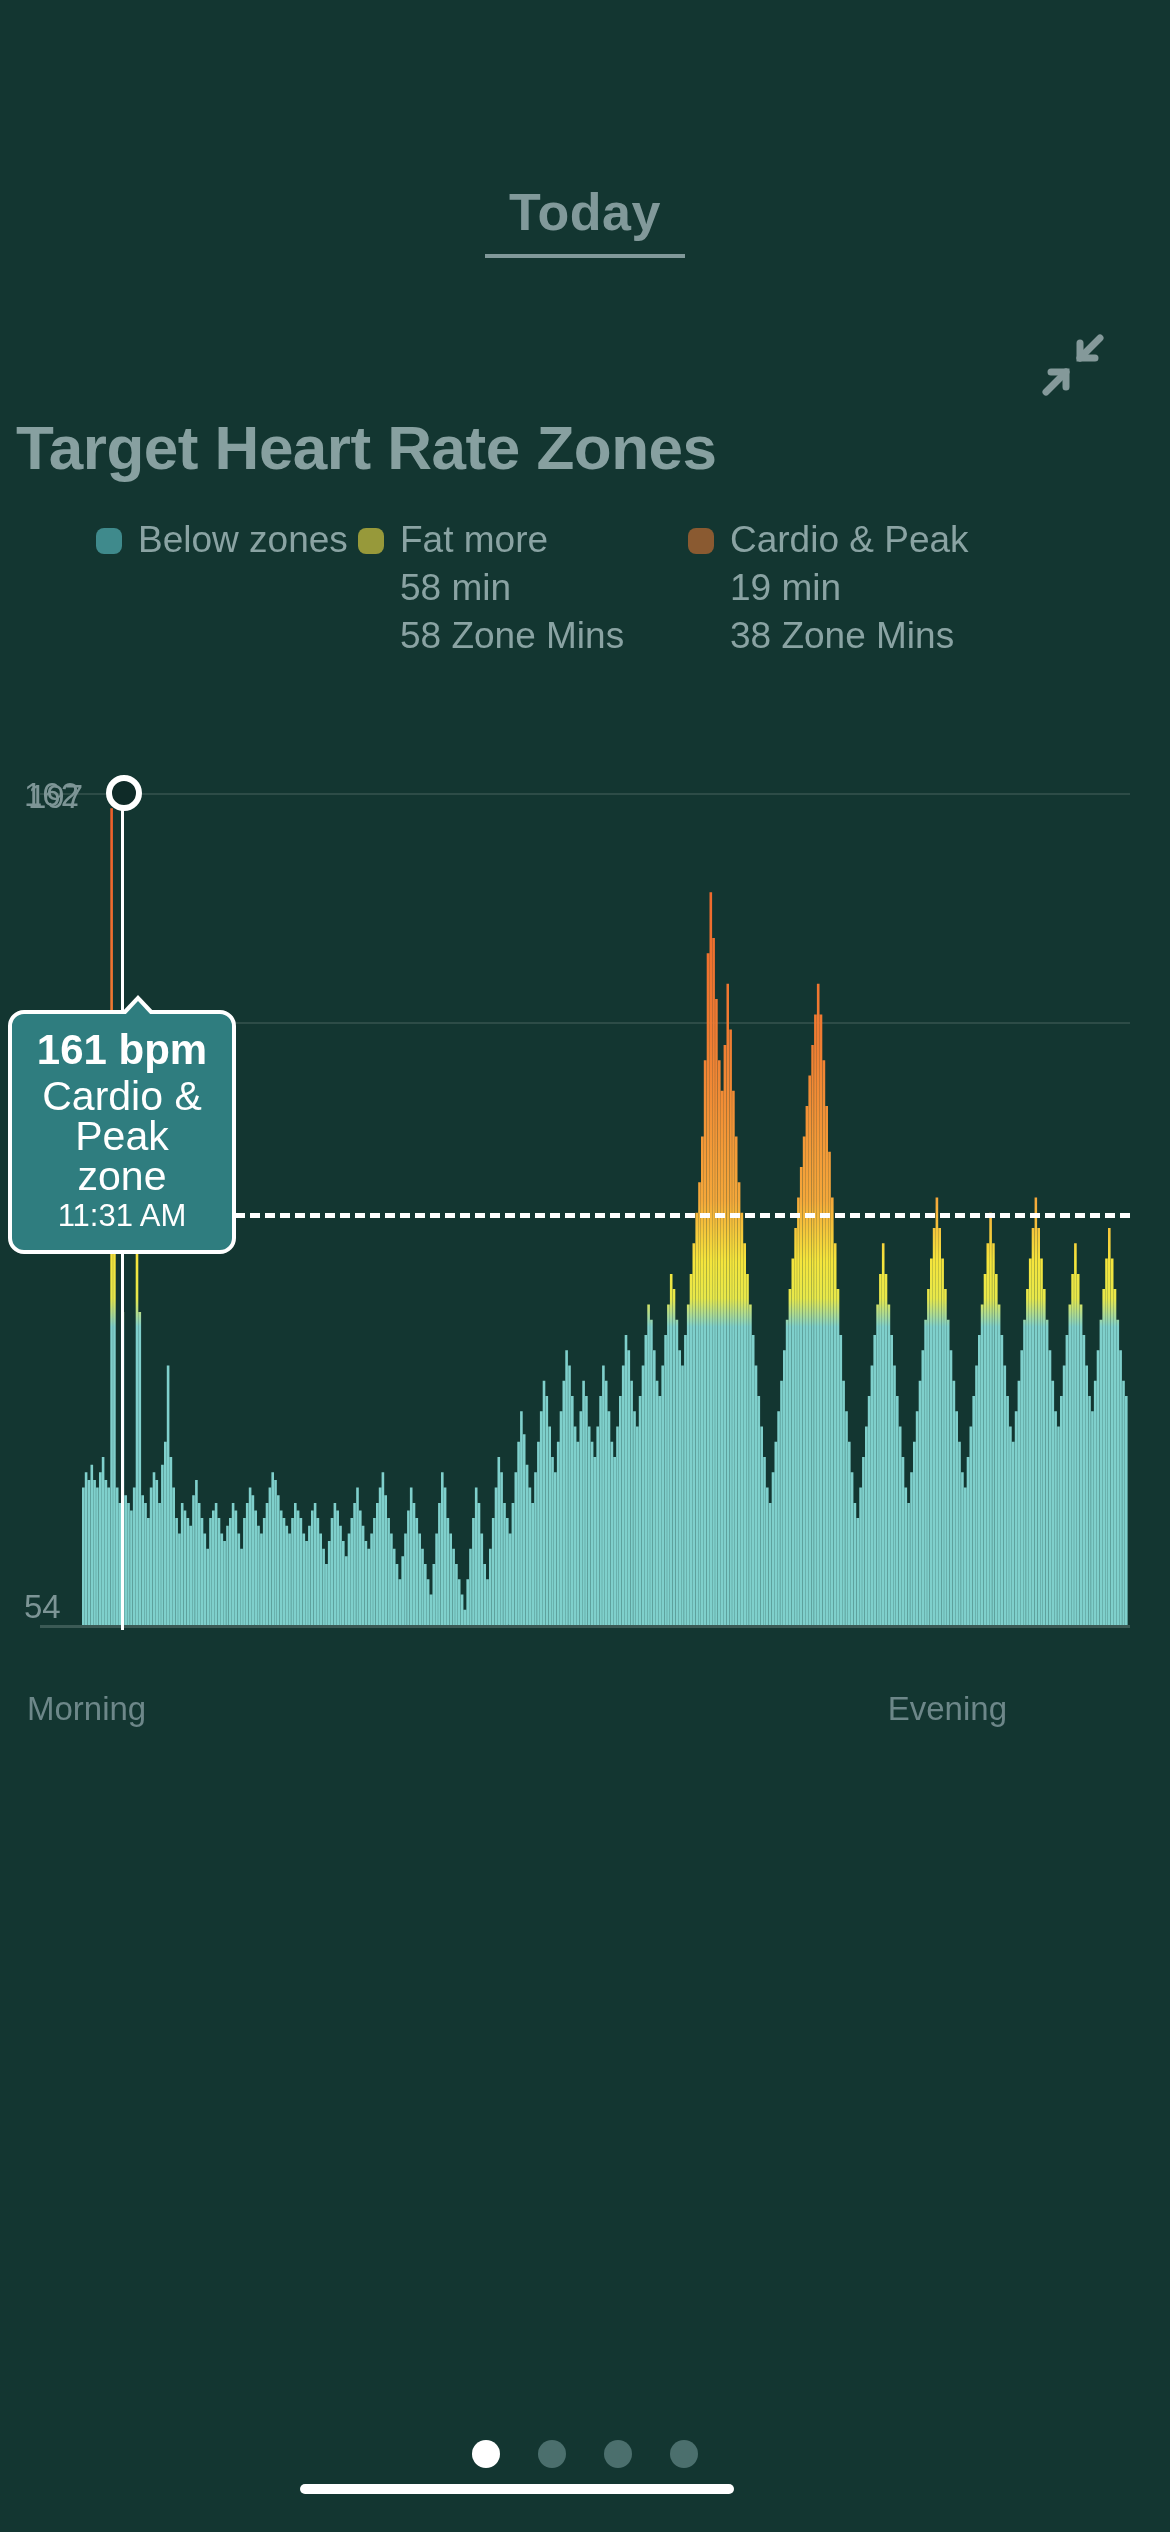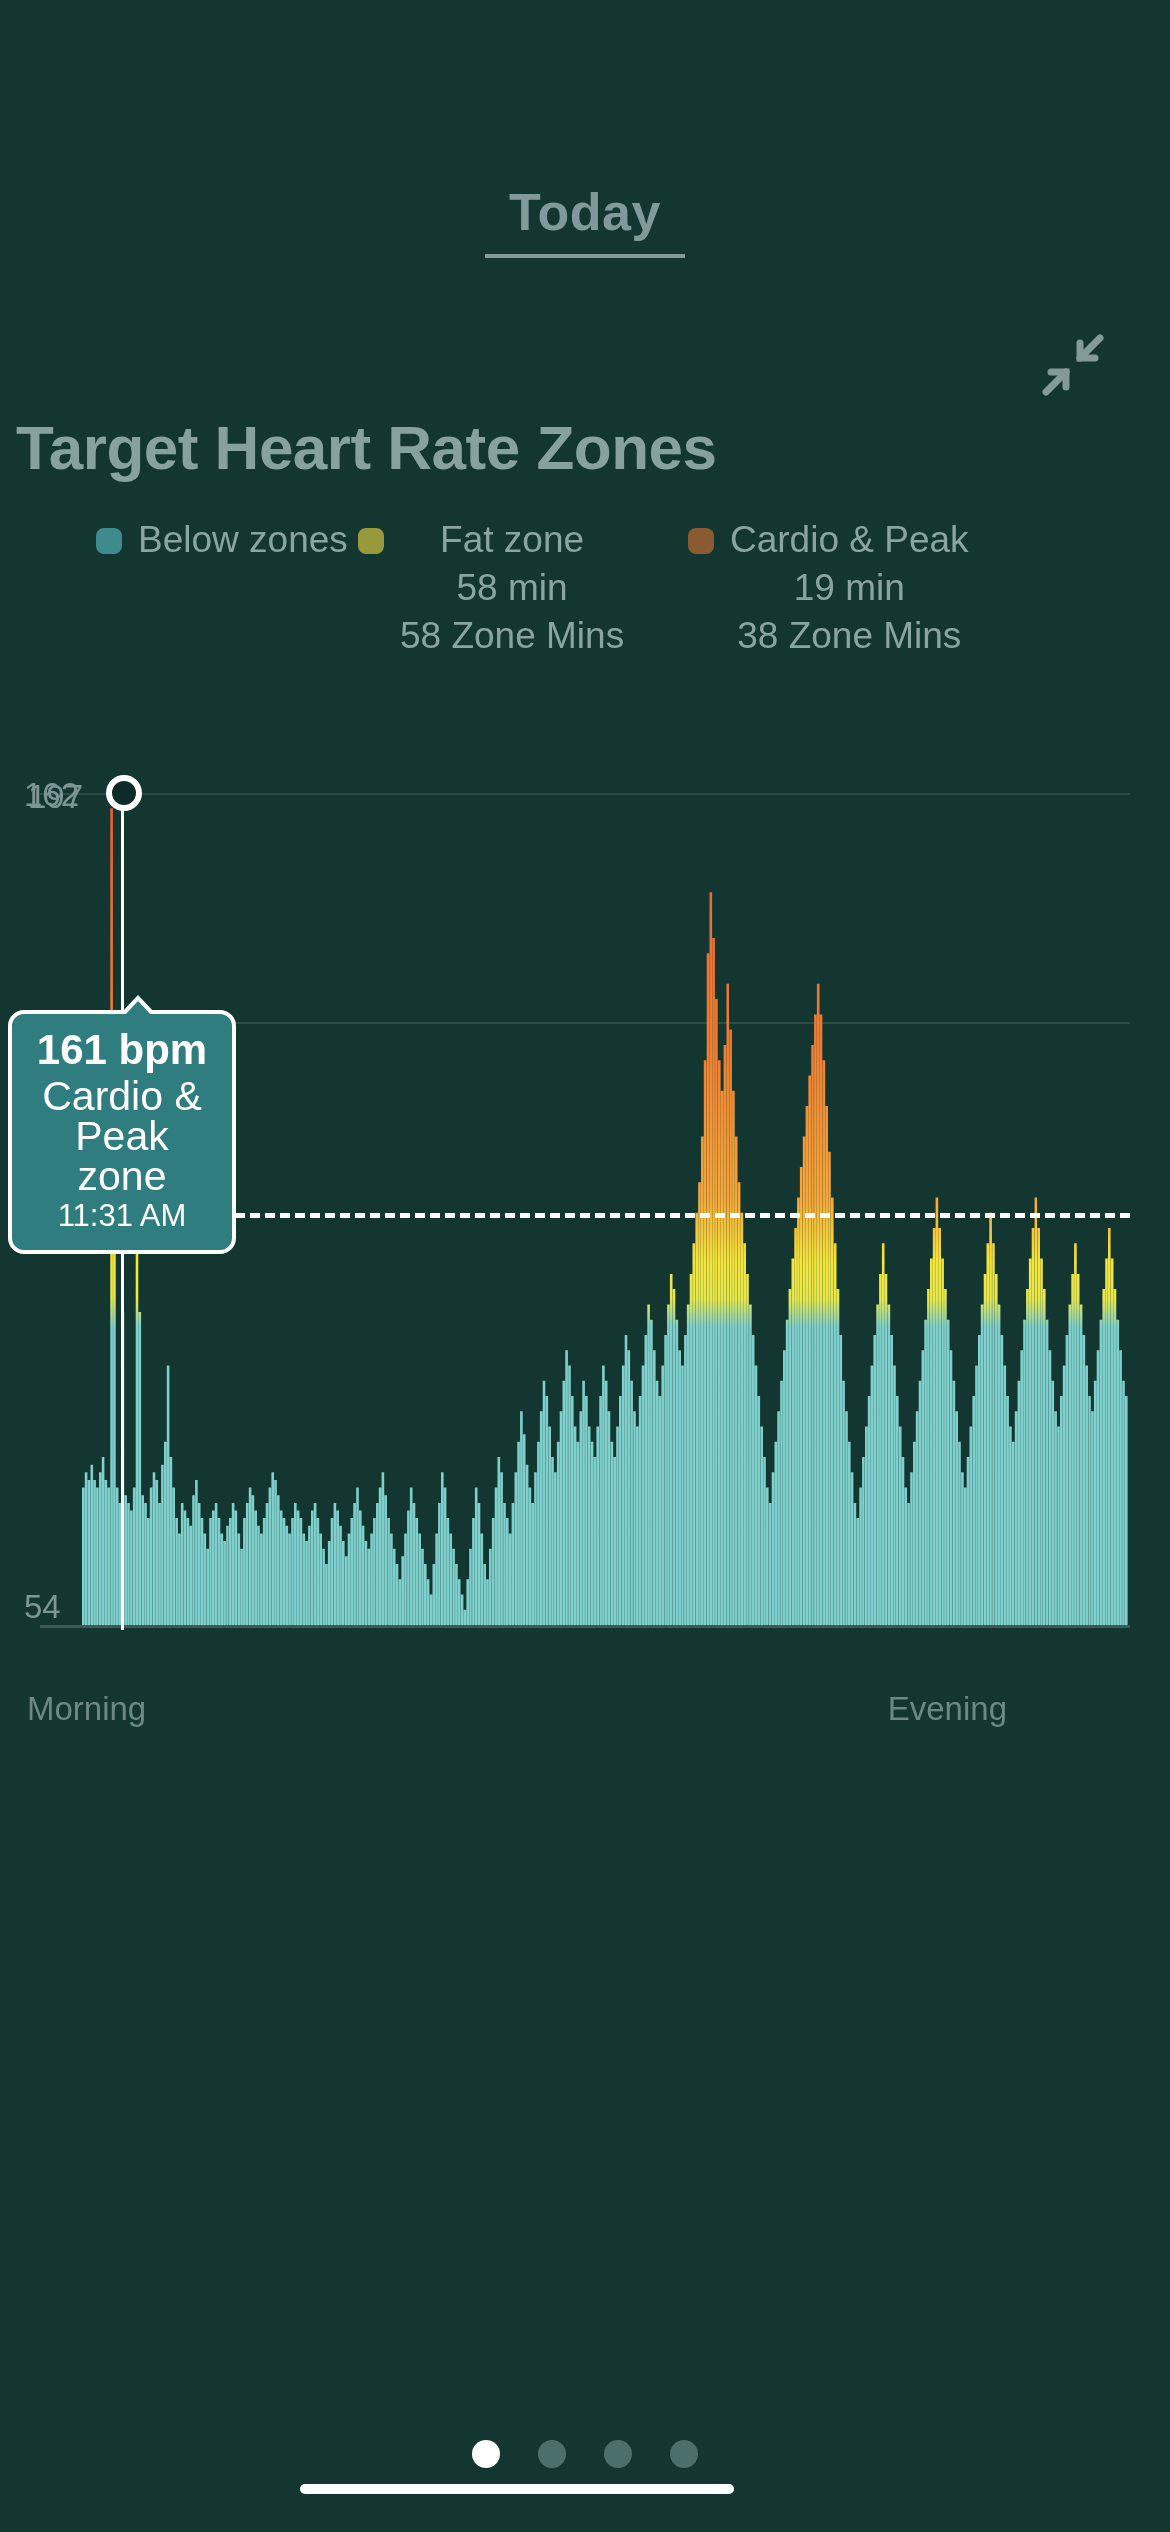--- a/index.html
+++ b/index.html
@@ -32,21 +32,21 @@
     text-align:left;
     font-size:62px; font-weight:bold; color:#87a0a0;
     letter-spacing:-0.5px;
   }
 
   
   .legend {
     position:absolute; top:516px; left:96px; width:1010px;
     display:flex; align-items:flex-start;
   }
-  .legend-col { display:flex; align-items:flex-start;text-align:center; }
+  .legend-col { display:flex; align-items:flex-start; }
   .legend-col-0 { width:262px; }
   .legend-col-1 { width:330px; }
   .legend-col-2 { width:auto; }
   .swatch {
     width:26px; height:26px; border-radius:8px;
     margin-top:12px; margin-right:16px; flex:none;
   }
   .legend-text { font-size:37px; line-height:48px; color:#8aa3a3; }
   .legend-text .ln { display:block; white-space:nowrap; }
   .legend-col-0 .legend-text { max-width:150px; white-space:normal; }
@@ -166,21 +166,21 @@
     <div class="legend-col legend-col-0">
       <div class="swatch" style="background:#3f8a8c"></div>
       <div class="legend-text">
         <span class="ln">Below zones</span>
       </div>
     </div>
 
     <div class="legend-col legend-col-1">
       <div class="swatch" style="background:#97993a"></div>
       <div class="legend-text">
-        <span class="ln">Fat zone</span>
+        <span class="ln">Fat more</span>
         <span class="ln">58 min</span>
         <span class="ln">58 Zone Mins</span>
       </div>
     </div>
 
     <div class="legend-col legend-col-2">
       <div class="swatch" style="background:#8a5a31"></div>
       <div class="legend-text">
         <span class="ln">Cardio &amp; Peak</span>
         <span class="ln">19 min</span>

